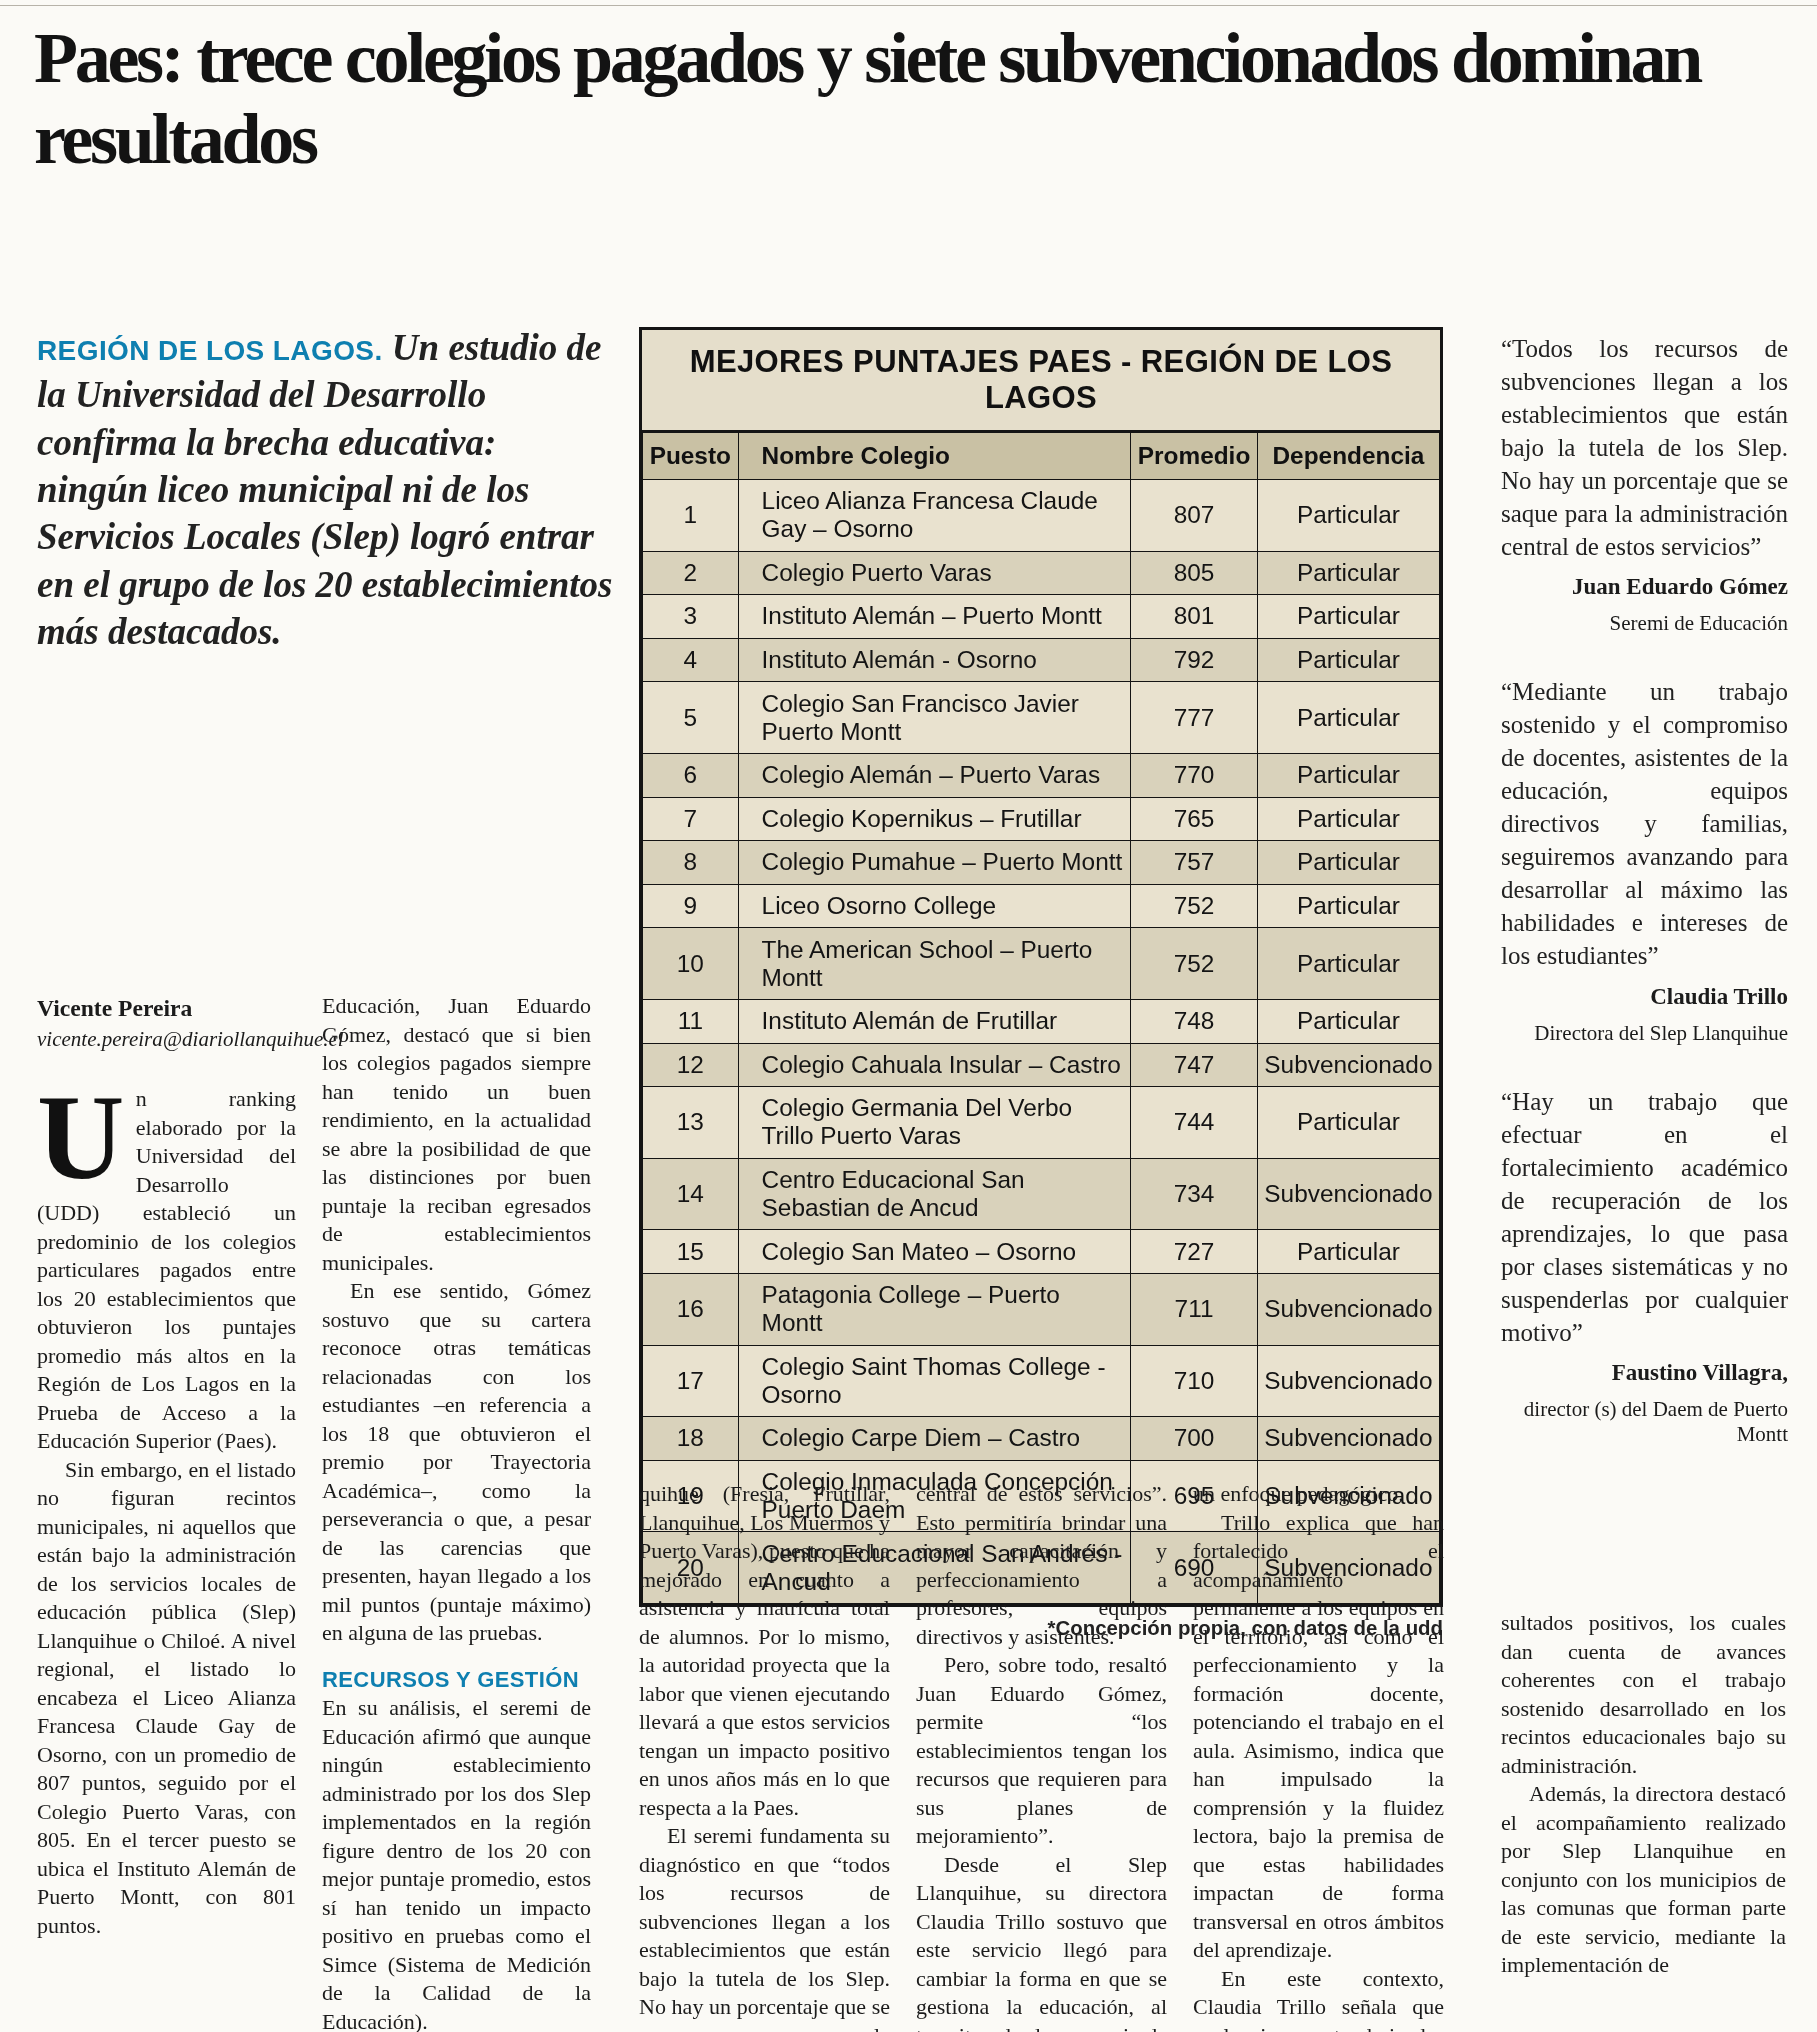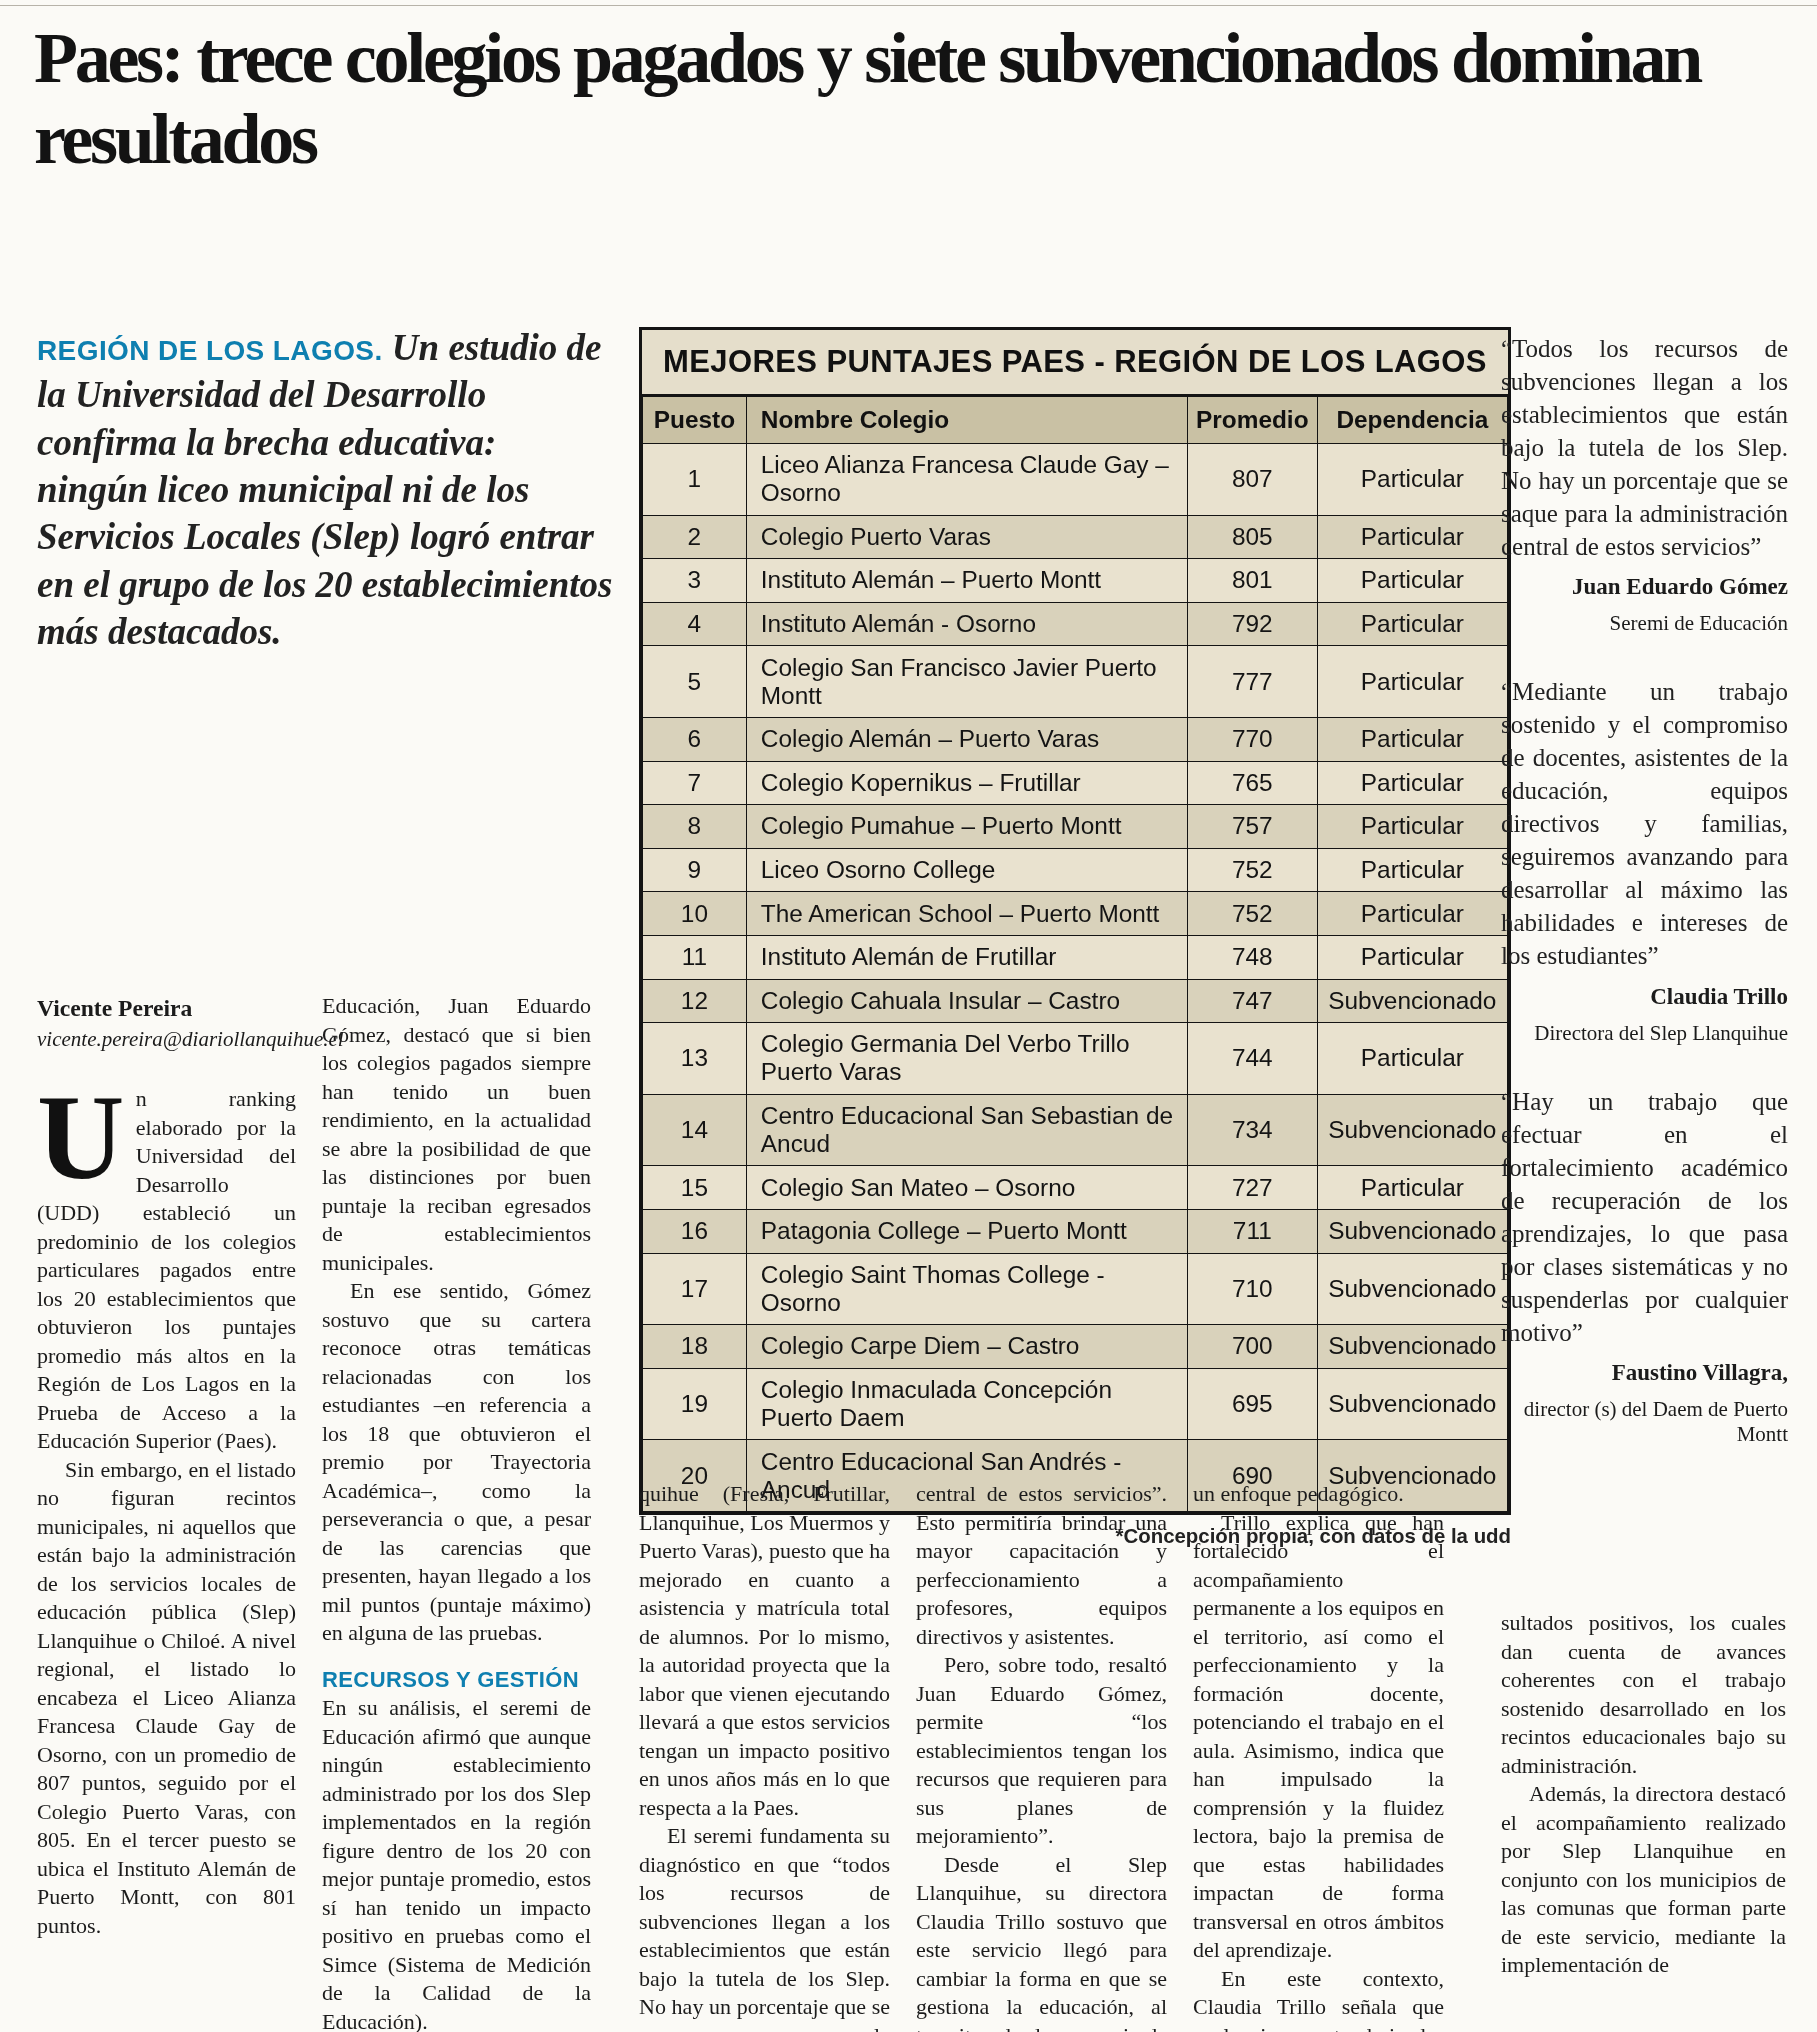--- a/index.html
+++ b/index.html
@@ -55,35 +55,35 @@
     float: left; font-size: 121px; line-height: 90px;
     font-weight: bold; padding: 6.5px 11.4px 0 0; color: #111;
   }
   .subhead {
     font-family: "Liberation Sans", sans-serif; color: #0e7fb0;
     font-size: 22px; font-weight: bold; letter-spacing: 0.4px;
     margin: 18px 0 0 0; text-align: left;
   }
   
   .table-wrap {
-    position: absolute; left: 639px; top: 327px; width: 872px;
+    position: absolute; left: 639px; top: 327px; width: 804px;
     font-family: "Liberation Sans", sans-serif;
   }
   .t-frame { border: 3.3px solid #141414; background: #e9e2cf; }
   .t-title {
     background: #e5decb; font-weight: bold; font-size: 31px;
     text-align: center; padding: 14px 6.5px; border-bottom: 2.4px solid #141414;
     letter-spacing: 0.4px; color: #111;
   }
   .t-frame table { width: 100%; border-collapse: collapse; }
   .t-frame th {
     background: #c9c1a4; font-size: 24.4px; font-weight: bold;
     padding: 9px 6.5px; border: 1.6px solid #141414; text-align: center; color: #111;
   }
-  .t-frame th.school, .t-frame td.school { text-align: left; padding-left: 14px; }
+  .t-frame th.school, .t-frame td.school { text-align: left; padding-left: 23px; }
   .t-frame td {
     font-size: 24.4px; padding: 7.3px 6.5px; border: 1.6px solid #141414;
     text-align: center; vertical-align: middle; color: #141414;
   }
   .t-frame tbody tr:nth-child(odd)  { background: #e9e2cf; }
   .t-frame tbody tr:nth-child(even) { background: #d9d2bb; }
   .t-footnote {
     text-align: right; font-size: 20.4px; font-weight: bold;
     margin-top: 9.8px; color: #222;
   }

